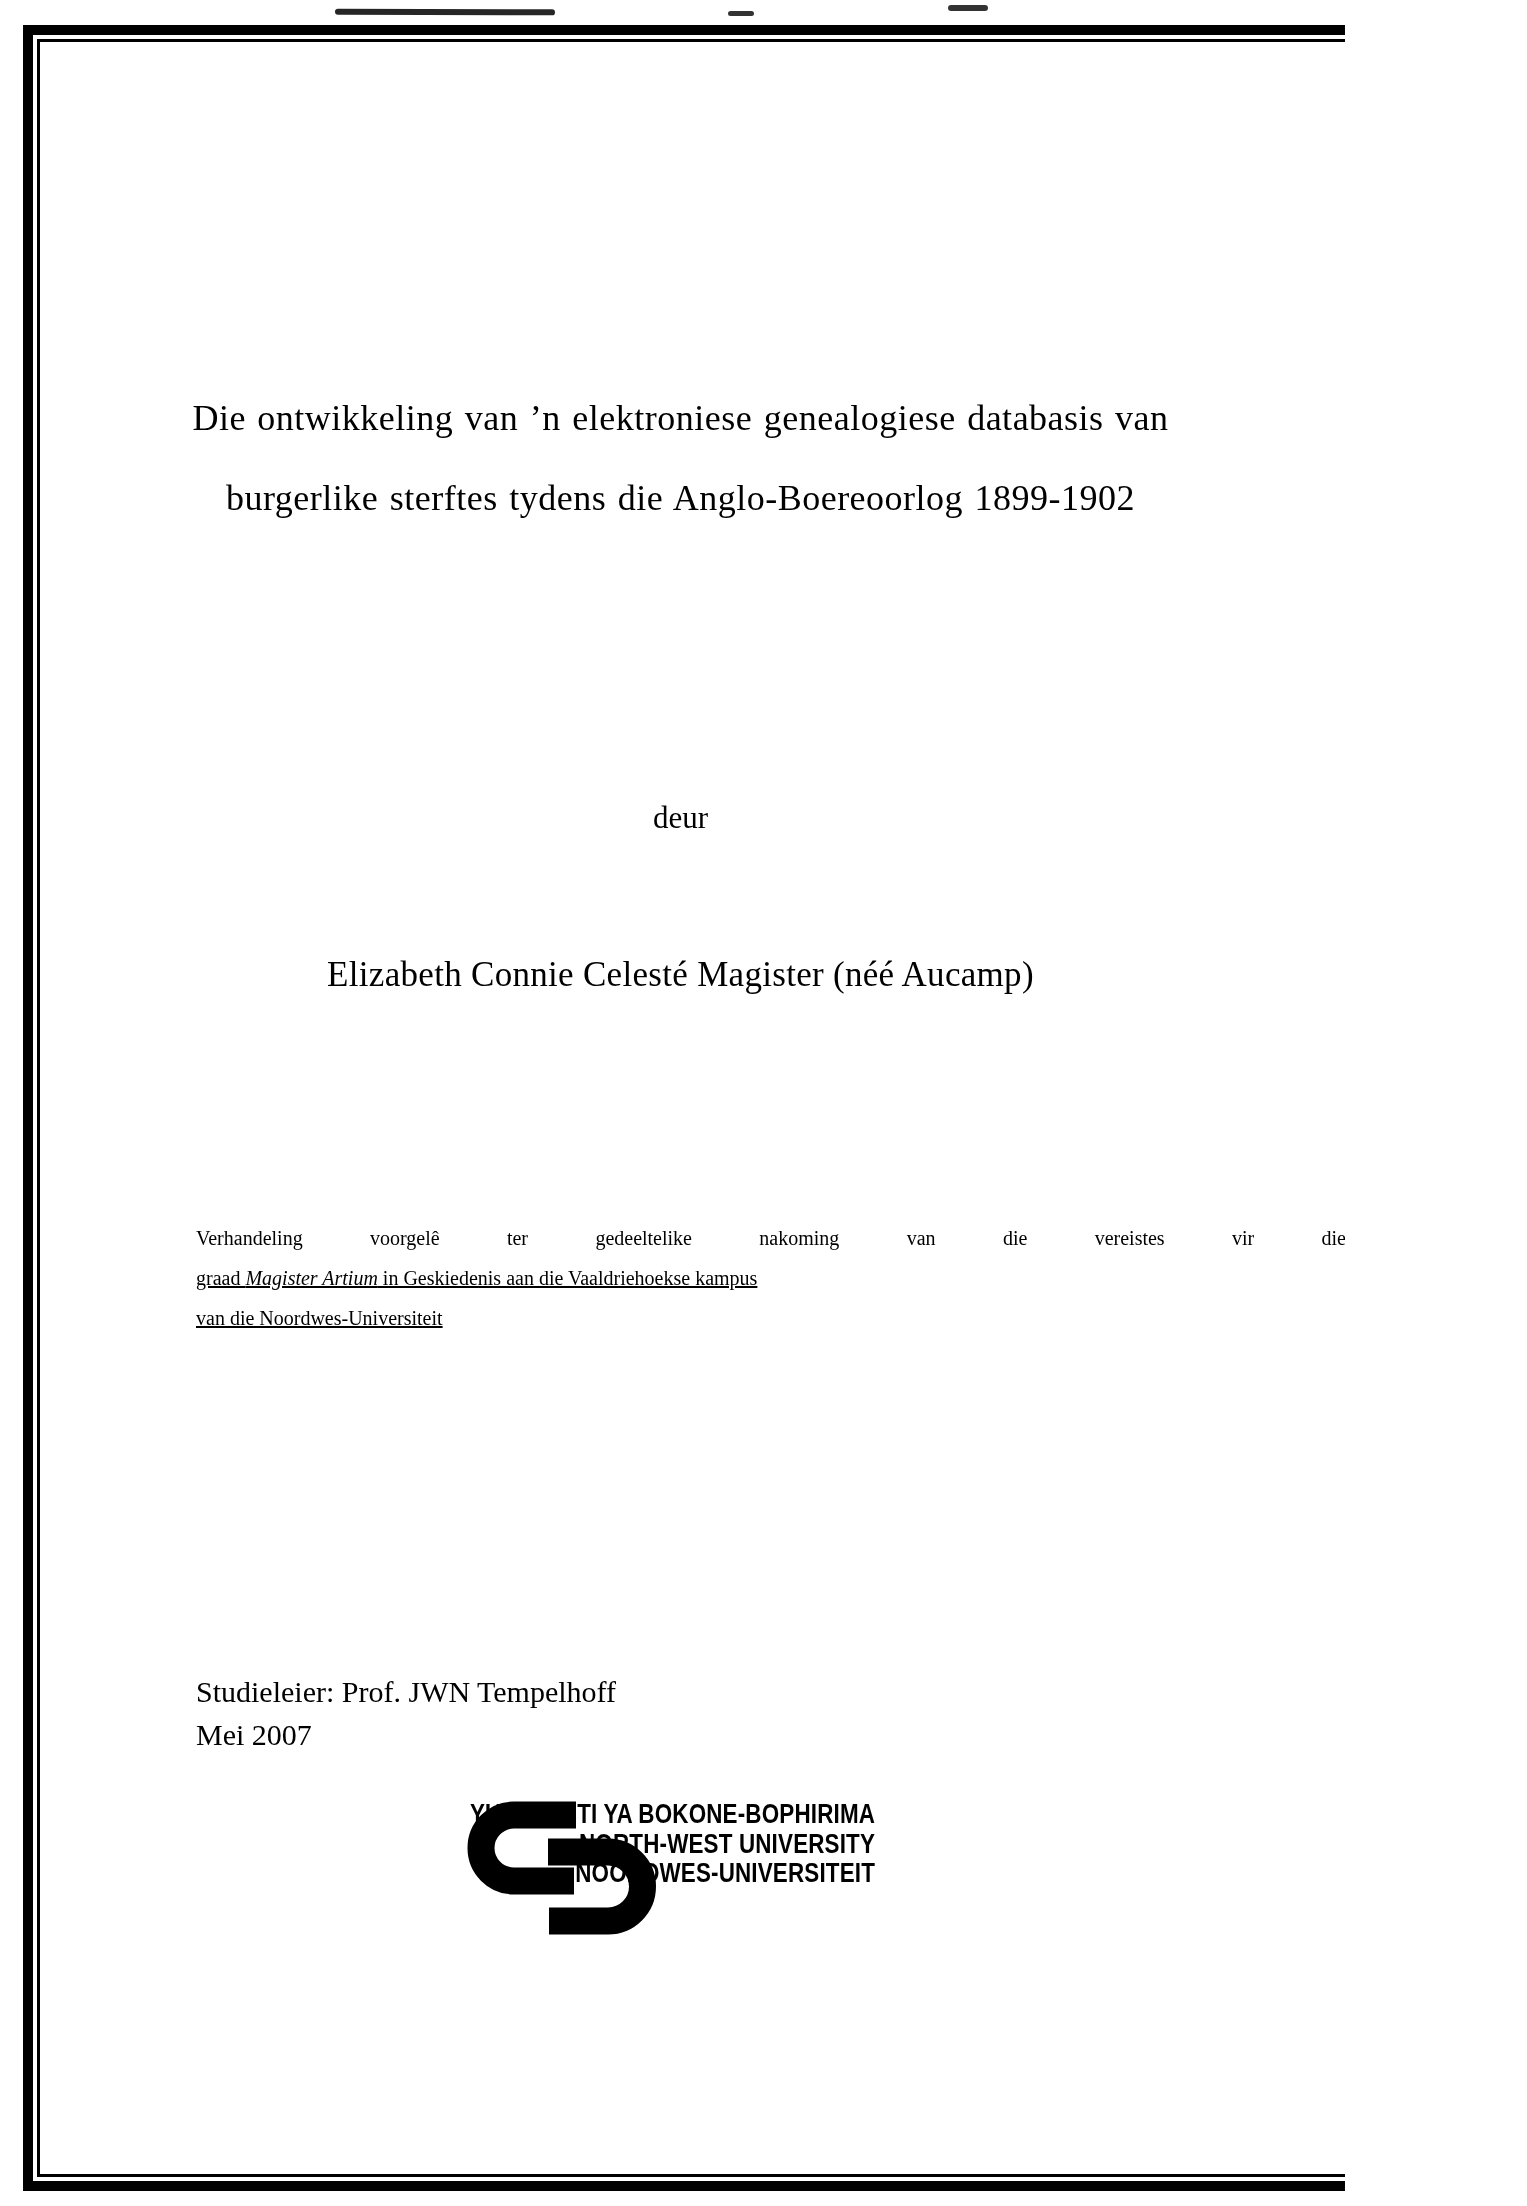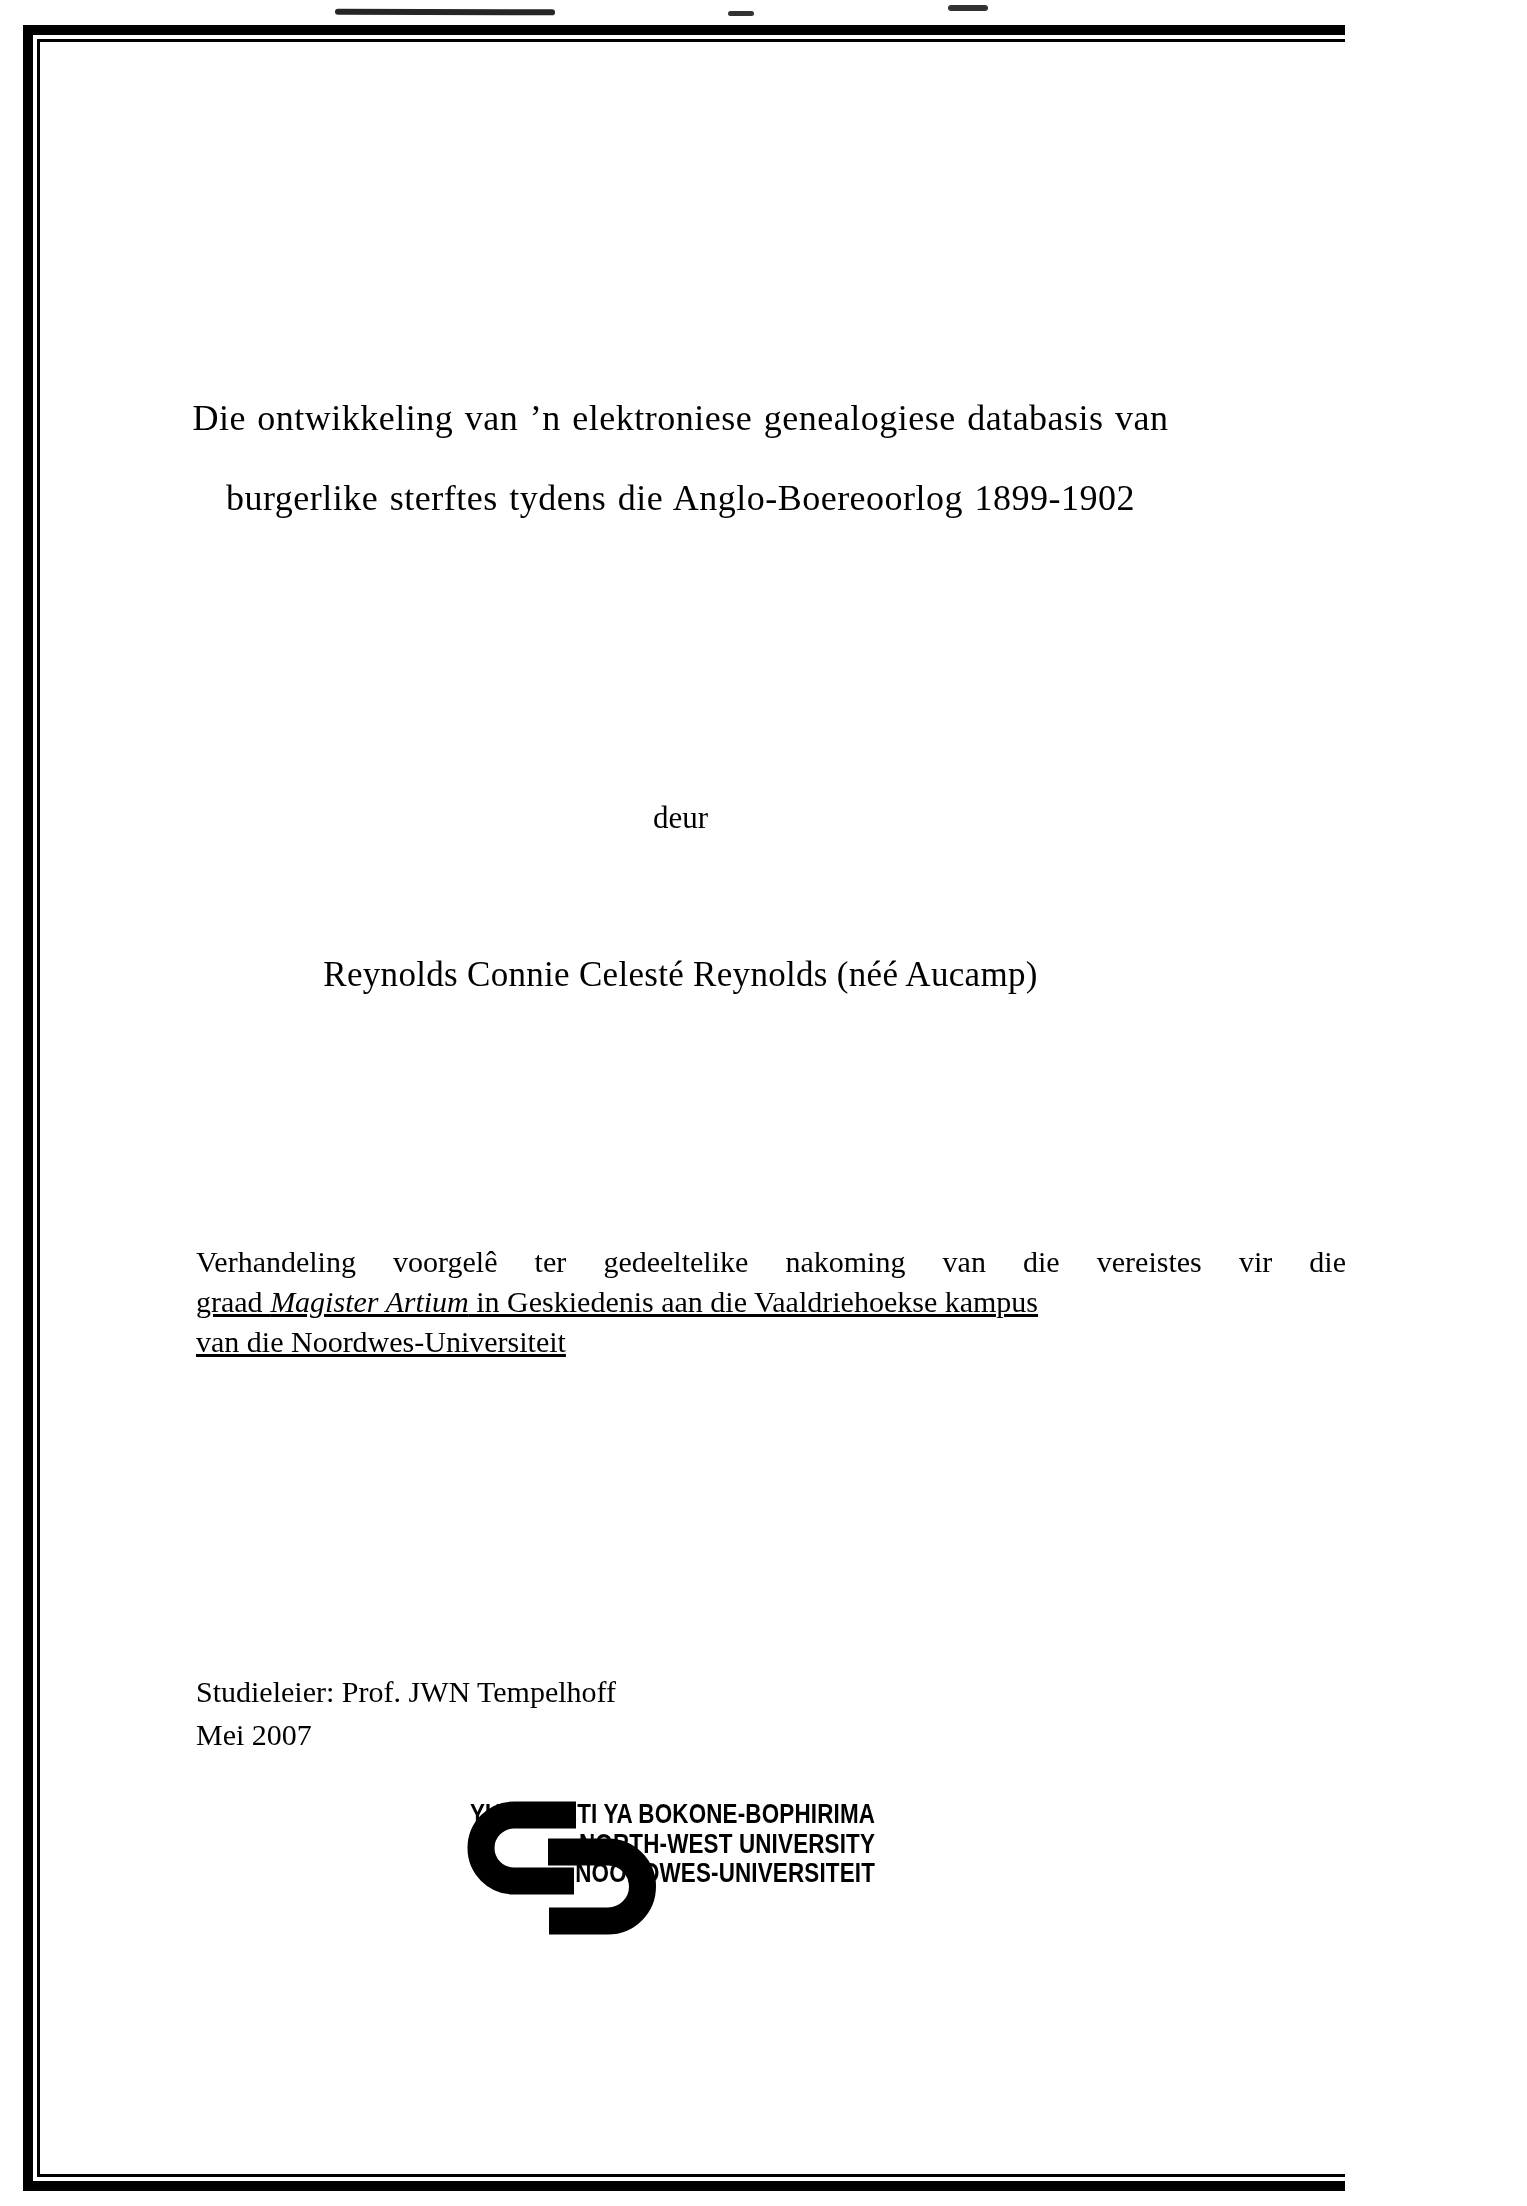--- a/index.html
+++ b/index.html
@@ -59,23 +59,22 @@
     text-align: center;
     font-size: 35px;
     line-height: 42px;
     letter-spacing: 0.3px;
   }
   .declaration {
     position: absolute;
     left: 196px;
     width: 1150px;
     top: 1218px;
-    font-size: 30px;
+    font-size: 20px;
     line-height: 40px;
-    margin-top: 24px;
   }
   .decl-line1 { display:block; text-align: justify; text-align-last: justify; }
   .decl-line2, .decl-line3 { display:block; text-align: left; text-decoration: underline; }
   .italic { font-style: italic; }
 
   .supervisor-block {
     position: absolute;
     left: 196px;
     top: 1642px;
     font-size: 30px;
@@ -122,21 +121,21 @@
 
   <div class="content">
 
     <div class="title">
       <div>Die ontwikkeling van ’n elektroniese genealogiese databasis van</div>
       <div>burgerlike sterftes tydens die Anglo-Boereoorlog 1899-1902</div>
     </div>
 
     <div class="byline">deur</div>
 
-    <div class="author">Reynolds Connie Celesté Reynolds (néé Aucamp)</div>
+    <div class="author">Elizabeth Connie Celesté Magister (néé Aucamp)</div>
 
     <div class="declaration">
       <span class="decl-line1">Verhandeling voorgelê ter gedeeltelike nakoming van die vereistes vir die</span>
       <span class="decl-line2"><span>graad </span><span class="italic">Magister Artium</span><span> in Geskiedenis aan die Vaaldriehoekse kampus</span></span>
       <span class="decl-line3">van die Noordwes-Universiteit</span>
     </div>
 
     <div class="supervisor-block">
       <div>Studieleier: Prof. JWN Tempelhoff</div>
       <div>Mei 2007</div>

